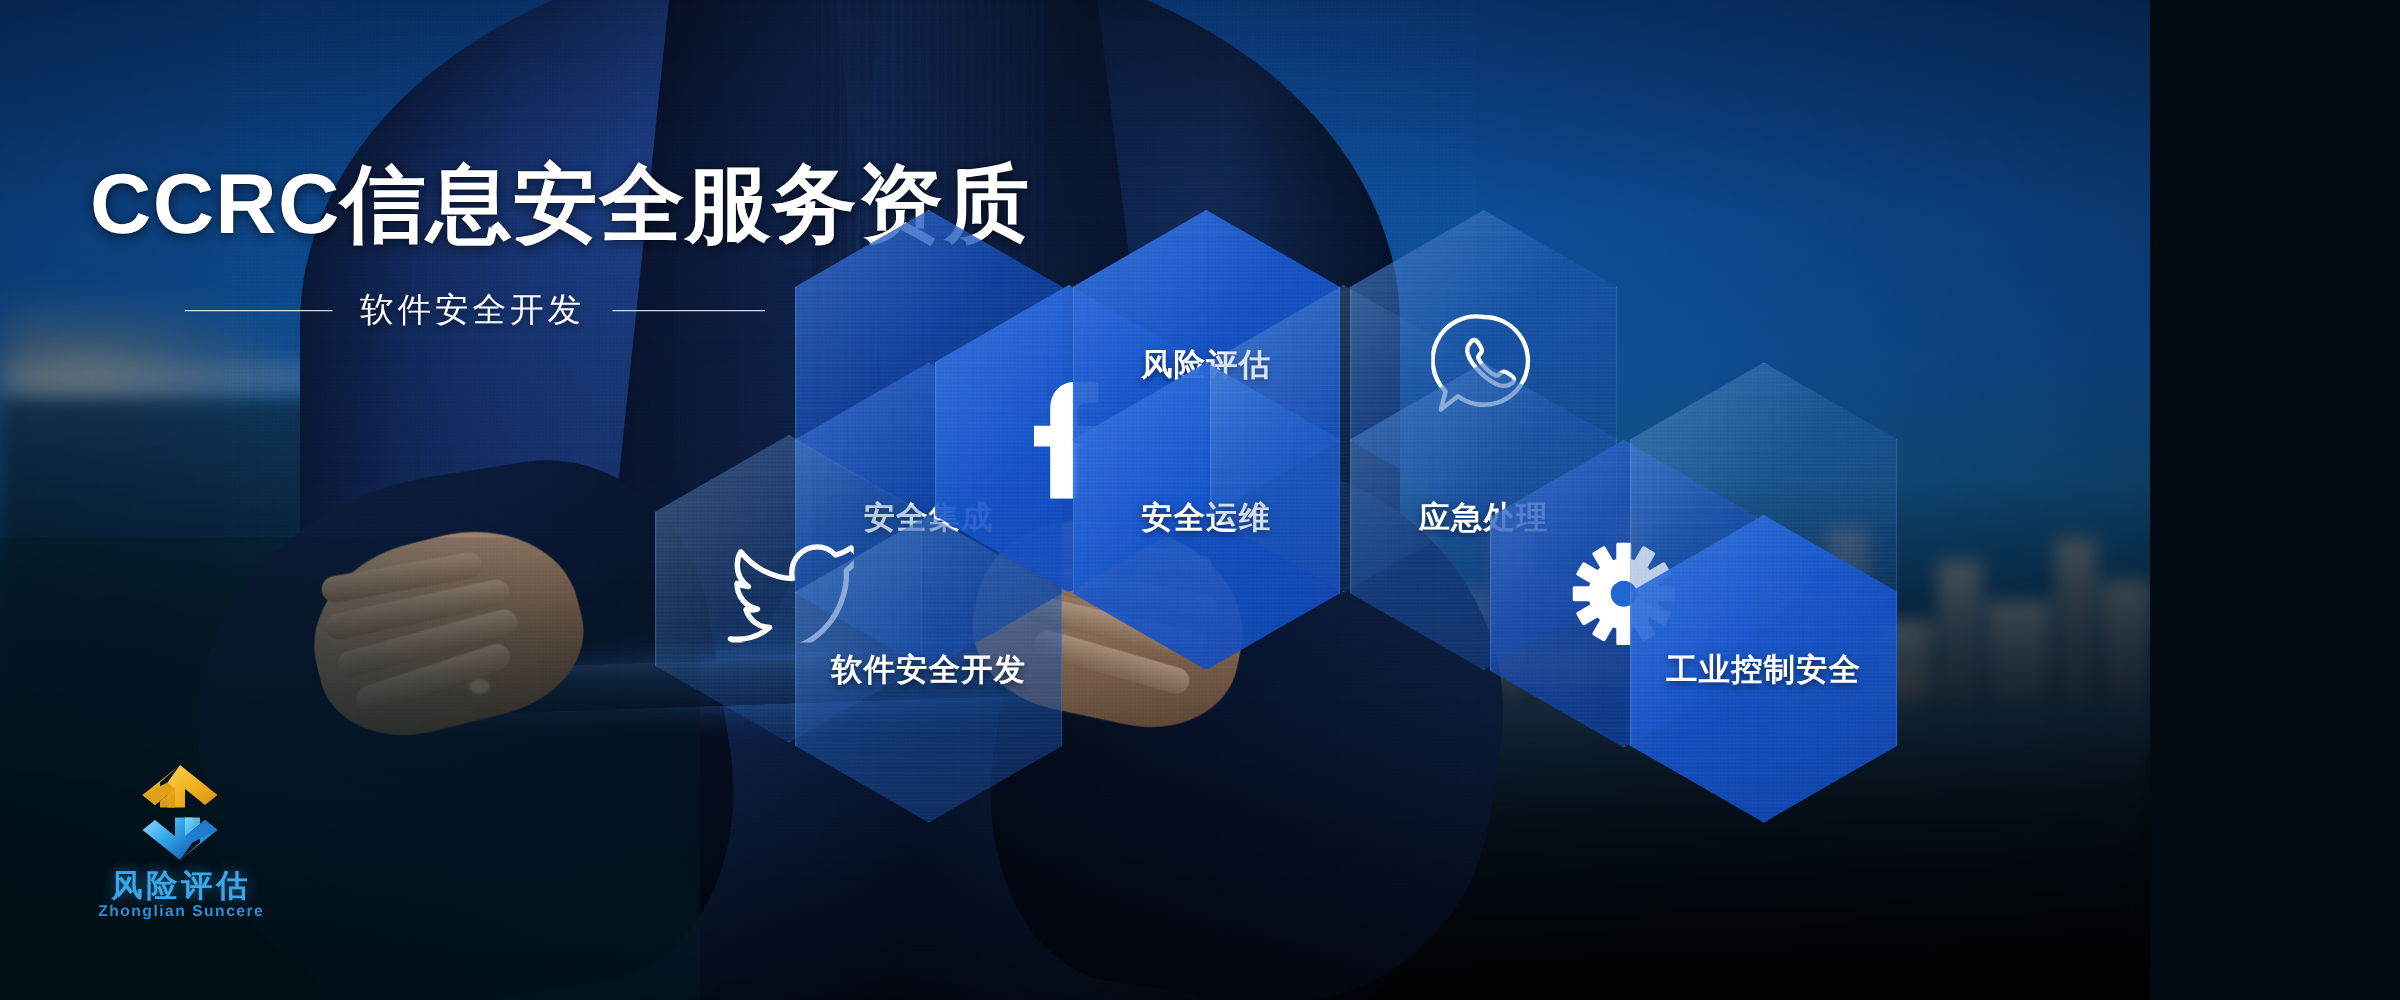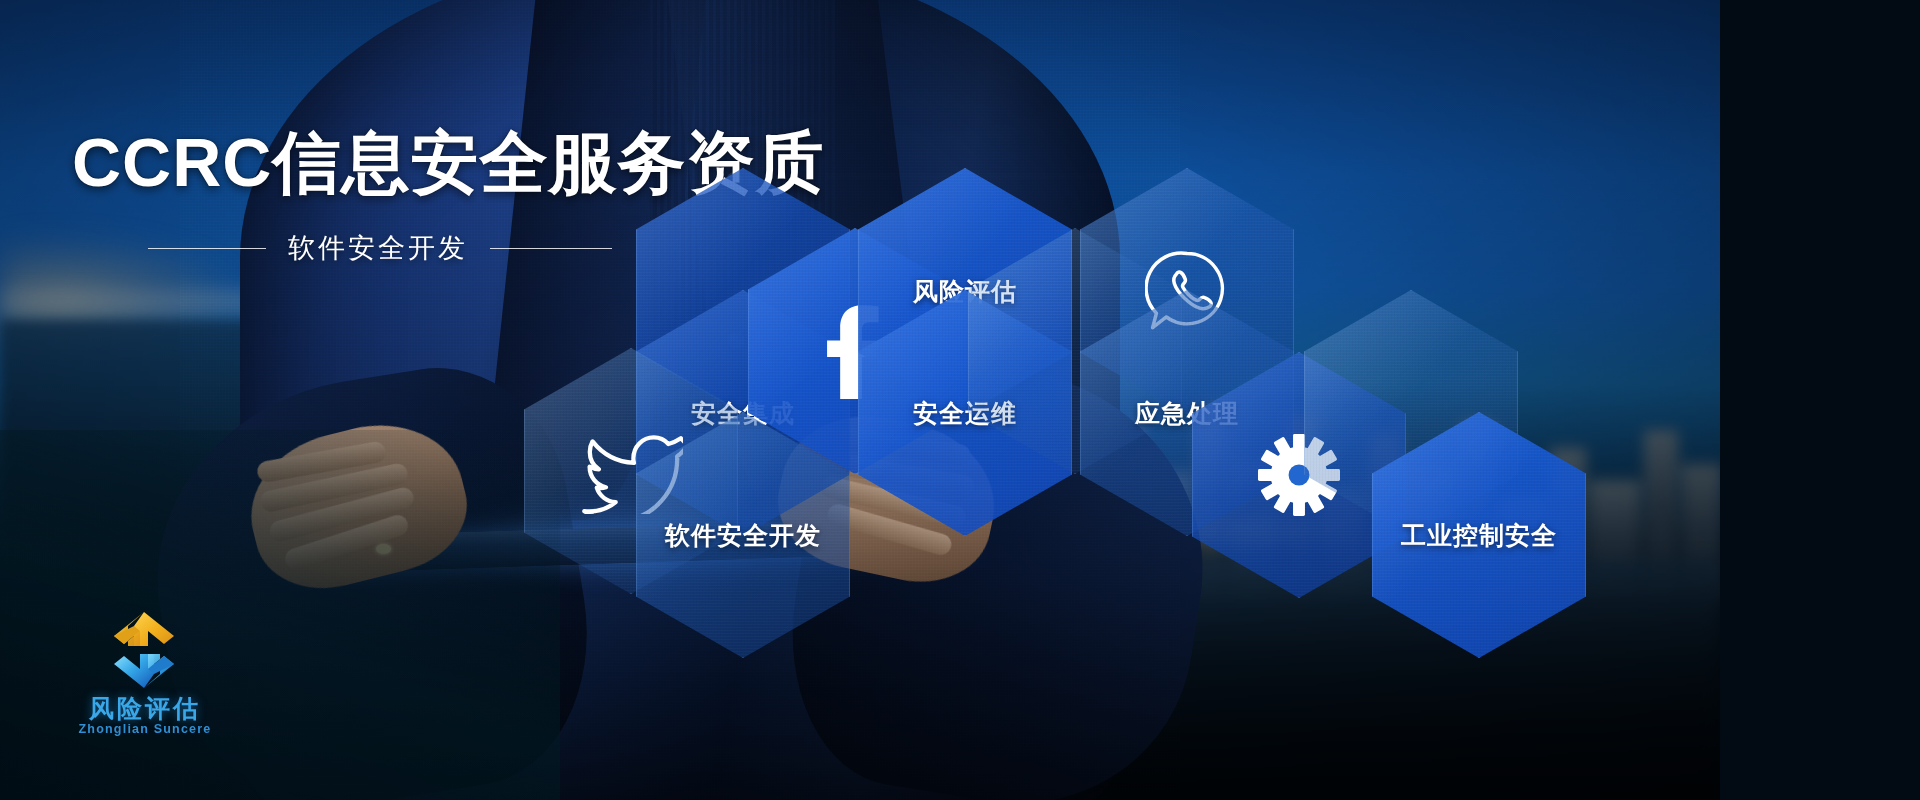--- a/index.html
+++ b/index.html
@@ -375,21 +375,21 @@
             <circle cx="55" cy="55" r="16" fill="none" stroke="#1a62de" stroke-width="0"></circle>
             <circle cx="55" cy="55" r="15" fill="#1a62de" opacity="0"></circle>
             <circle cx="55" cy="55" r="15" fill="none"></circle>
             <circle cx="55" cy="55" r="14" fill="#2266cf"></circle>
           </svg>
         </span>
       </div>
       <div class="hex edge t-ghost" style="left: 1304px; top: 290px;">
         <div class="grain"></div>
       </div>
-      <div class="hex edge t-bright" style="left: 1372px; top: 412px; font-family: Liberation Serif, serif;">
+      <div class="hex edge t-bright" style="left: 1304px; top: 412px; font-family: Liberation Serif, serif;">
         <div class="grain"></div>
         <span class="label">工业控制安全</span>
       </div>
     </div>
 
   <div class="logo">
     <div class="logo-mark">
       <svg viewBox="0 0 112 84" width="112" height="84">
         <defs>
           <linearGradient id="gGold" x1="0" y1="0" x2="1" y2="1">

